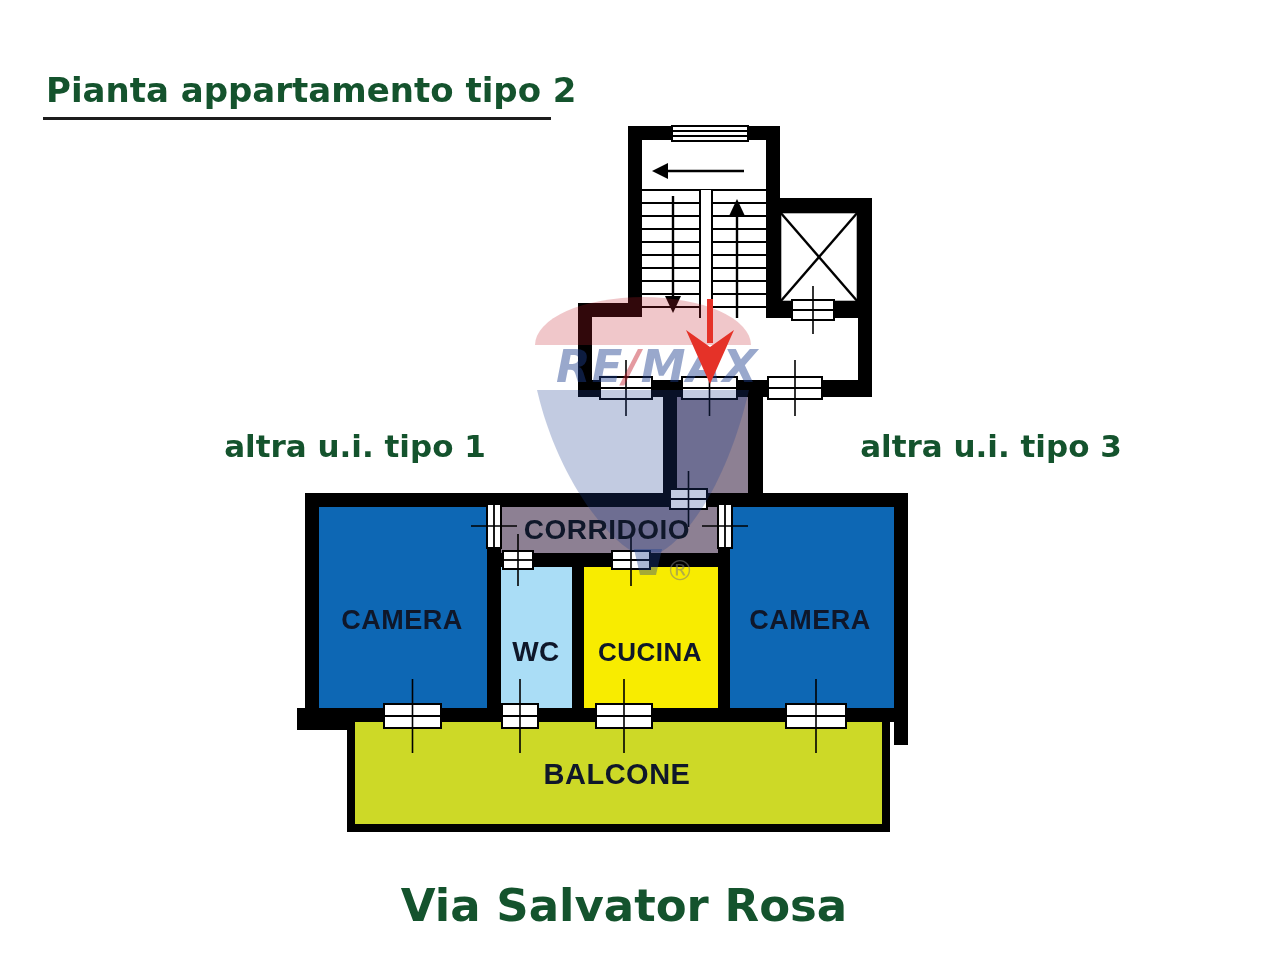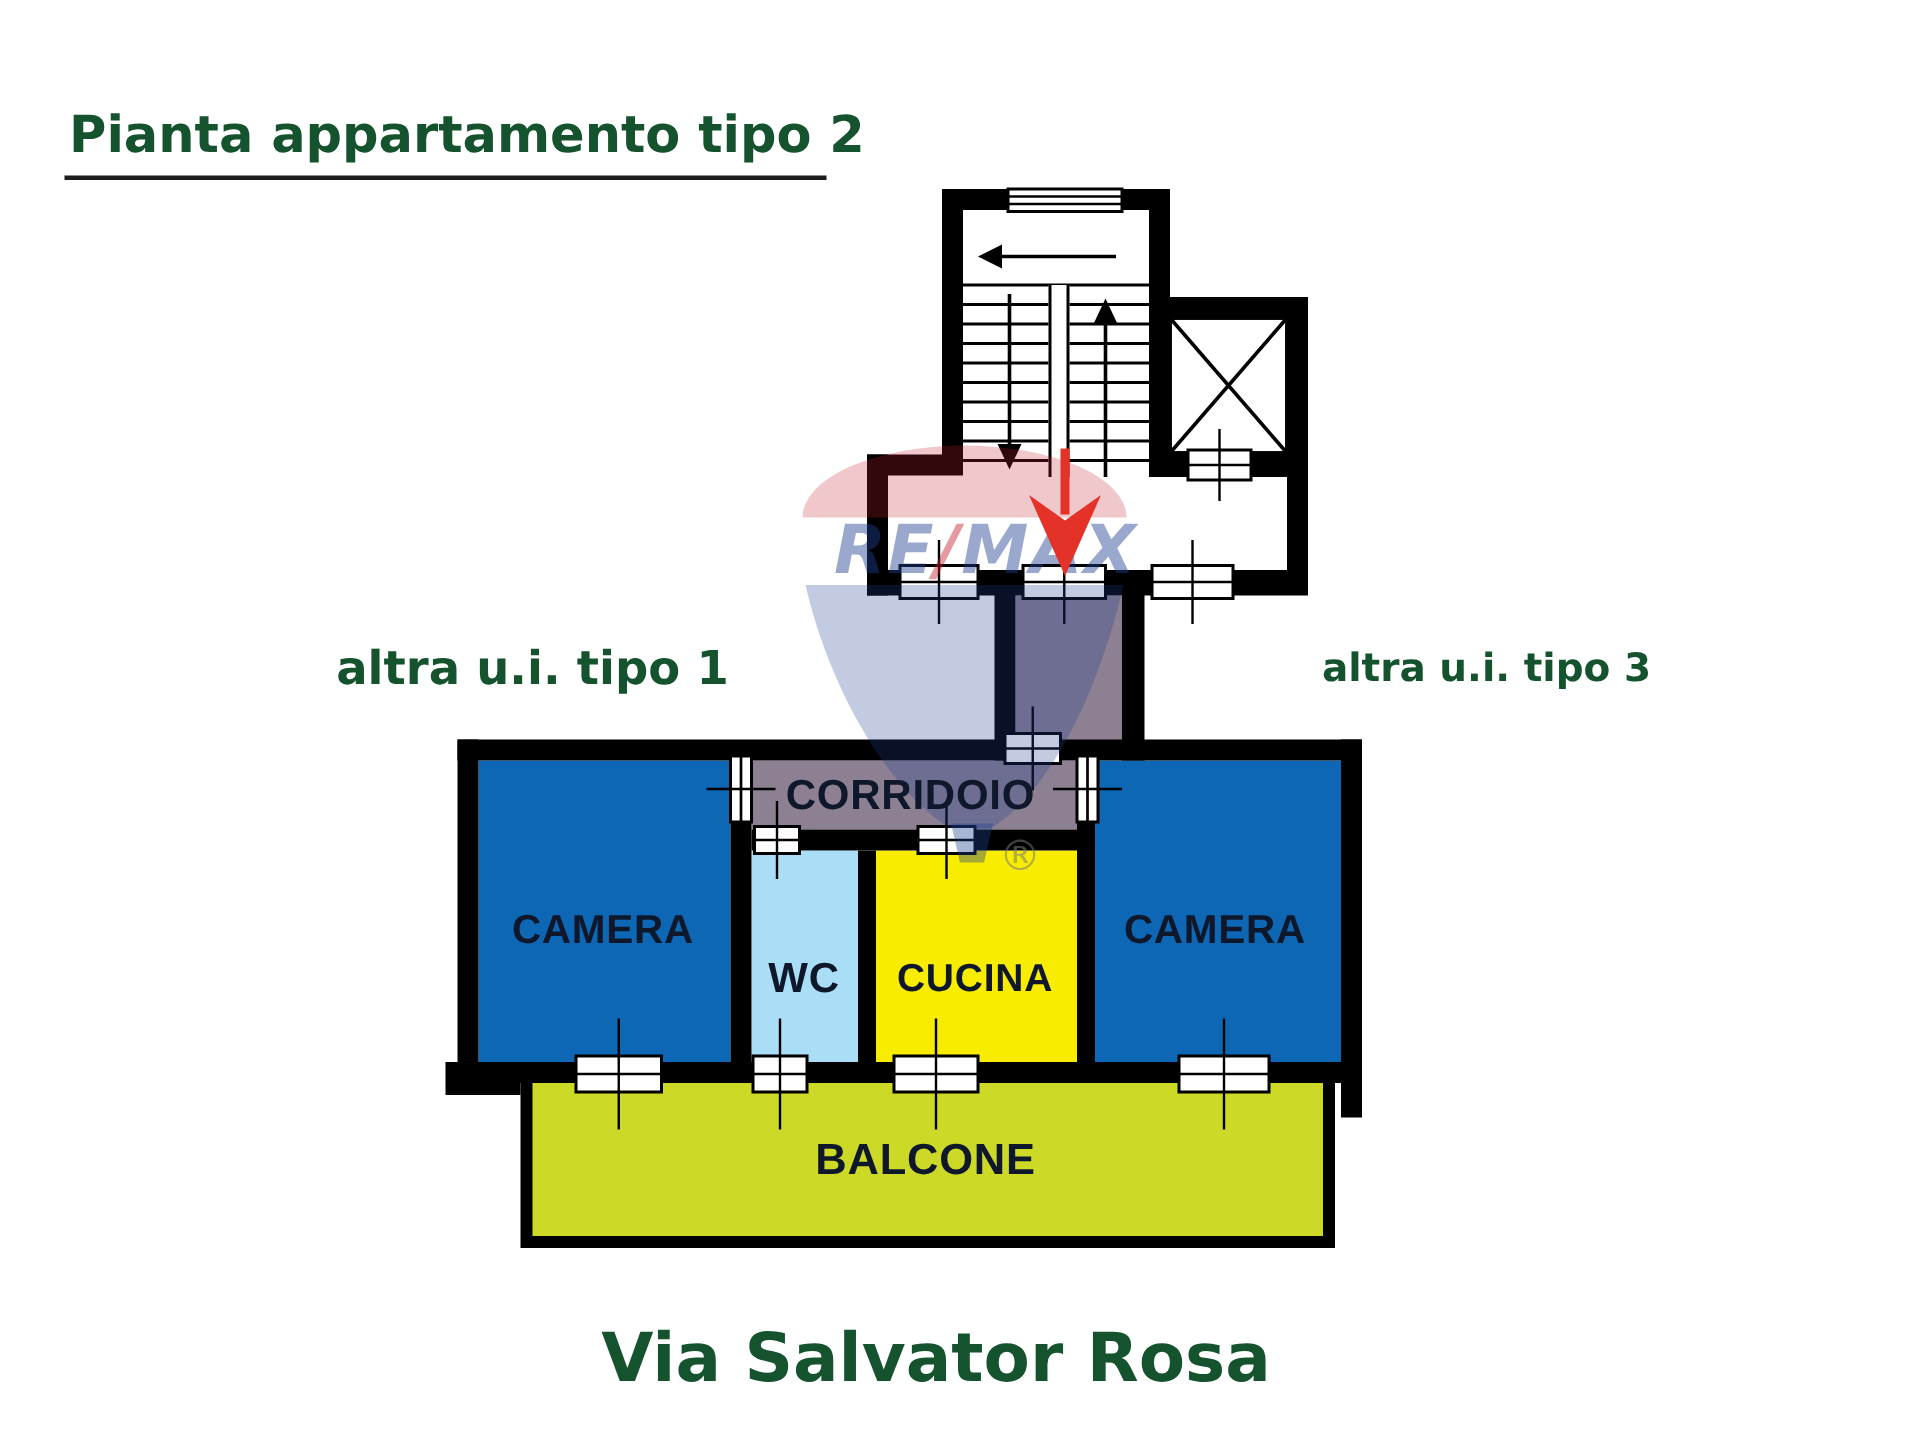--- a/index.html
+++ b/index.html
@@ -182,21 +182,21 @@
     <g>
       <rect x="707" y="299" width="6" height="44" fill="#e53228"></rect>
       <polygon points="686,330 710,347 734,330 710,384" fill="#e53228"></polygon>
     </g>
   </svg>
 
   <div class="hand" style="left:46px;top:70px;font-size:34px;">Pianta appartamento tipo 2</div>
   <div class="underline" style="left:43px;top:117px;width:508px;height:3px;"></div>
 
   <div class="hand center" style="left:355px;top:446px;font-size:31px;">altra u.i. tipo 1</div>
-  <div class="hand center" style="left:991px;top:446px;font-size:26px;">altra u.i. tipo 3</div>
+  <div class="hand center" style="left:991px;top:446px;font-size:31px;">altra u.i. tipo 3</div>
 
   <div class="room-lbl" style="left:402px;top:620px;font-size:27px;">CAMERA</div>
   <div class="room-lbl" style="left:607px;top:530px;font-size:28px;">CORRIDOIO</div>
   <div class="room-lbl" style="left:536px;top:652px;font-size:28px;">WC</div>
   <div class="room-lbl" style="left:650px;top:652px;font-size:26px;text-align:right;">CUCINA</div>
   <div class="room-lbl" style="left:810px;top:620px;font-size:27px;">CAMERA</div>
   <div class="room-lbl" style="left:617px;top:774px;font-size:29px;">BALCONE</div>
 
   <div class="hand center" style="left:624px;top:905px;font-size:45px;">Via Salvator Rosa</div>
 </div>

